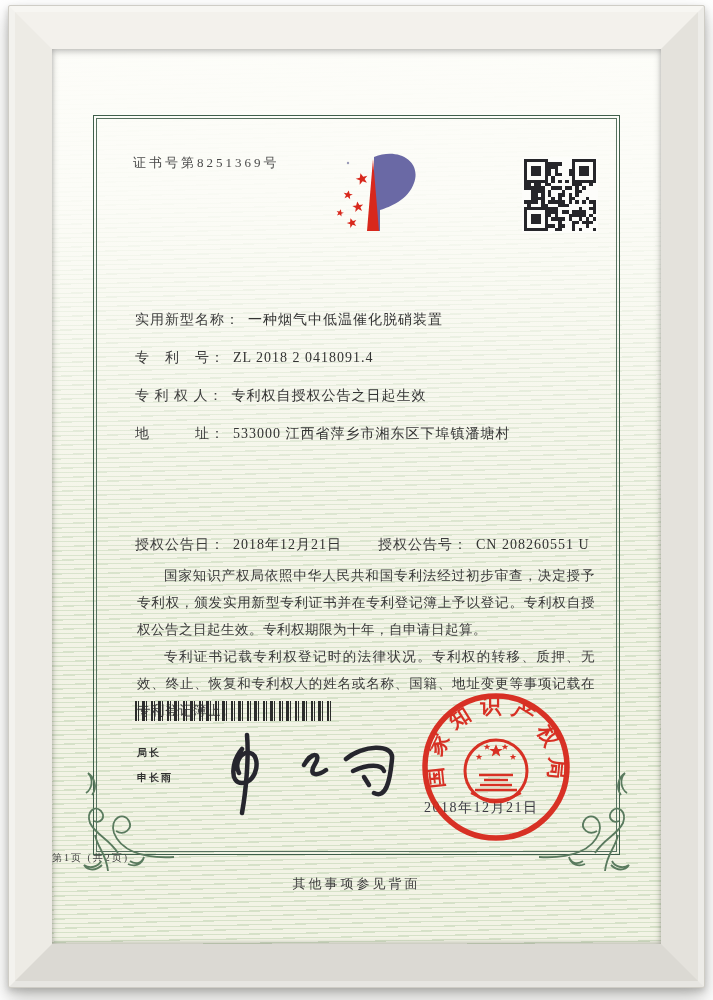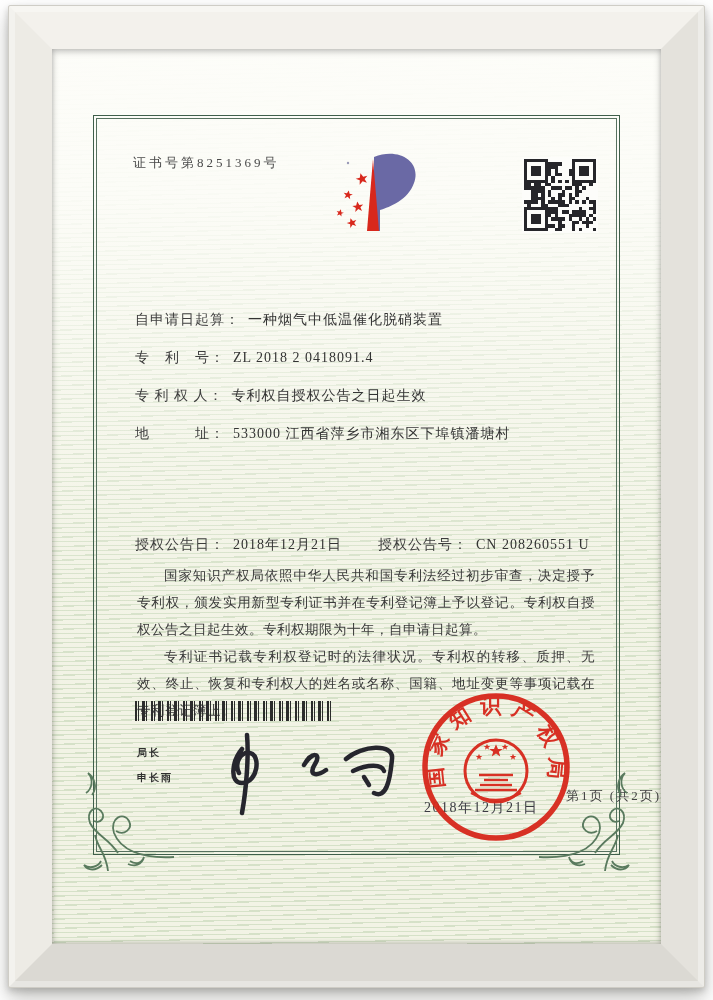--- a/index.html
+++ b/index.html
@@ -60,22 +60,22 @@
         #2c2c2c 7px 10px, transparent 10px 11px,
         #2c2c2c 11px 12px, transparent 12px 16px);}
   .director{position:absolute;left:85px;top:697px;font-size:10px;font-weight:bold;color:#2f2f2f;letter-spacing:2px;}
   .director div{margin-bottom:11px;}
   .signature{position:absolute;left:160px;top:678px;width:200px;height:100px;}
 
   .seal-date{position:absolute;left:372px;top:750px;width:170px;font-size:14px;
              letter-spacing:1.5px;color:#3a3a42;}
   .seal{position:absolute;left:365px;top:636px;width:158px;height:168px;opacity:.95;}
 
-  .page-info{position:absolute;left:0;right:0;top:738px;text-align:right;
-             font-size:13px;letter-spacing:2px;color:#444;}
+  .page-info{position:absolute;left:0;right:0;top:802px;text-align:left;
+             font-size:10px;letter-spacing:2px;color:#444;}
   .back-note{position:absolute;left:0;right:0;top:826px;text-align:center;
              font-size:13px;letter-spacing:3px;color:#3c3c3c;}
 
   .flourish{position:absolute;top:712px;width:100px;height:118px;}
   .flourish.fl{left:26px;}
   .flourish.fr{right:26px;transform:scaleX(-1);}
 </style>
 </head>
 <body>
 
@@ -336,21 +336,21 @@
         <i style="grid-row:21;grid-column:10"></i>
         <i style="grid-row:21;grid-column:11"></i>
         <i style="grid-row:21;grid-column:15"></i>
         <i style="grid-row:21;grid-column:17"></i>
         <i style="grid-row:21;grid-column:21"></i>
       </div>
 
 
     <div class="fields">
       <div class="frow">
-        <span class="flabel">自申请日起算：</span><span class="fvalue">一种烟气中低温催化脱硝装置</span>
+        <span class="flabel">实用新型名称：</span><span class="fvalue">一种烟气中低温催化脱硝装置</span>
       </div>
       <div class="frow">
         <span class="flabel">专　利　号：</span><span class="fvalue">ZL 2018 2 0418091.4</span>
       </div>
       <div class="frow">
         <span class="flabel">专 利 权 人：</span><span class="fvalue">专利权自授权公告之日起生效</span>
       </div>
       <div class="frow">
         <span class="flabel">地　　　址：</span><span class="fvalue">533000 江西省萍乡市湘东区下埠镇潘塘村</span>
       </div>
@@ -408,20 +408,21 @@
           <path d="M62,90 L96,90"></path>
           <path d="M67,95 L91,95"></path>
           <path d="M63,100 L95,100"></path>
           <path d="M58,105 L100,105"></path>
           <path d="M54,108 Q79,122 104,108"></path>
         </g>
       </g>
     </svg>
 
     <div class="page-info">第1页 (共2页)</div>
+    <div class="back-note">其他事项参见背面</div>
 
     <svg class="flourish fl" viewBox="0 0 100 118">
       <g fill="none" stroke="#597a5e" stroke-width="1.8">
         <path d="M96,96 C62,98 42,88 36,72 C31,57 46,50 51,60 C55,68 46,75 38,70"></path>
         <path d="M40,92 C30,77 18,74 12,62 C8,50 17,44 23,50 C28,56 23,63 16,60"></path>
         <path d="M30,110 C28,92 20,88 17,74"></path>
         <path d="M14,34 C20,26 16,16 10,12 C16,18 14,28 8,32"></path>
         <path d="M52,100 C58,104 64,102 66,96 C64,104 56,106 50,103"></path>
         <path d="M24,104 C18,110 10,110 6,104 C12,108 20,106 23,100"></path>
       </g>

